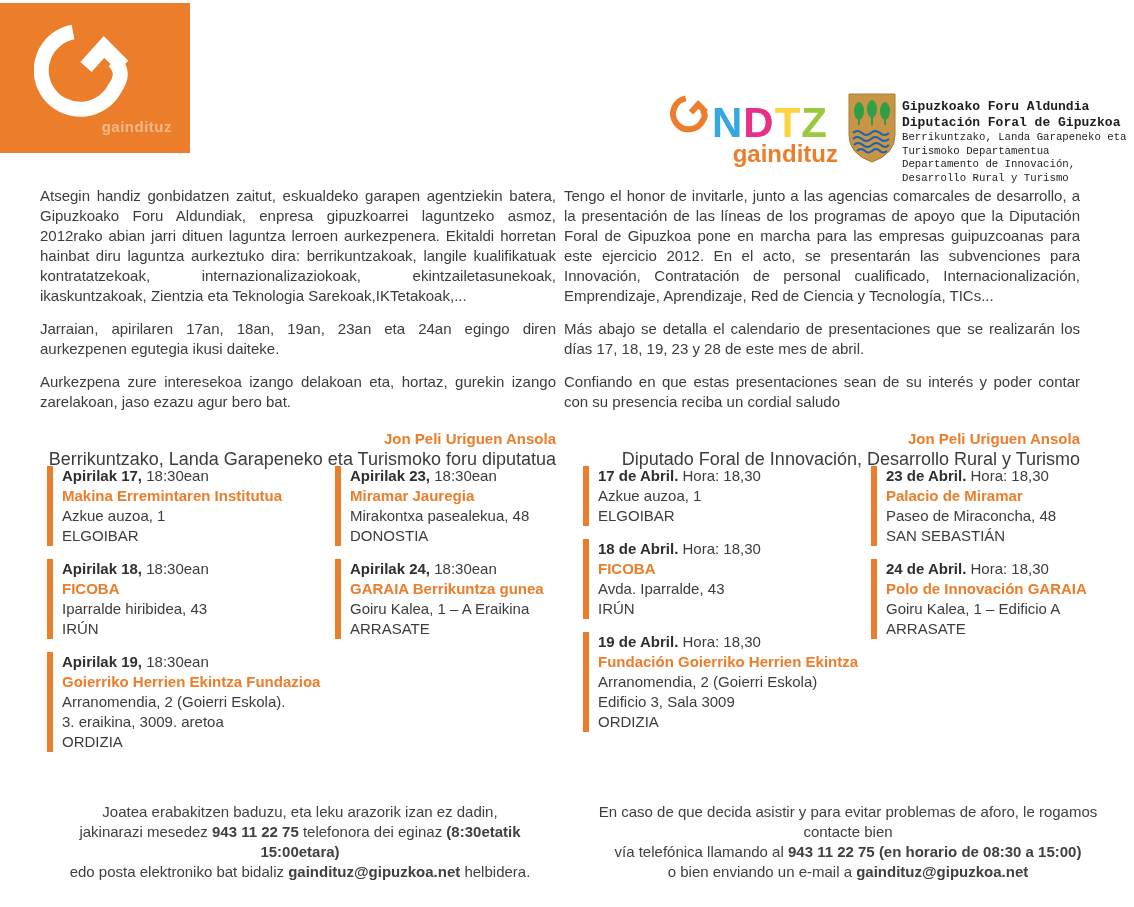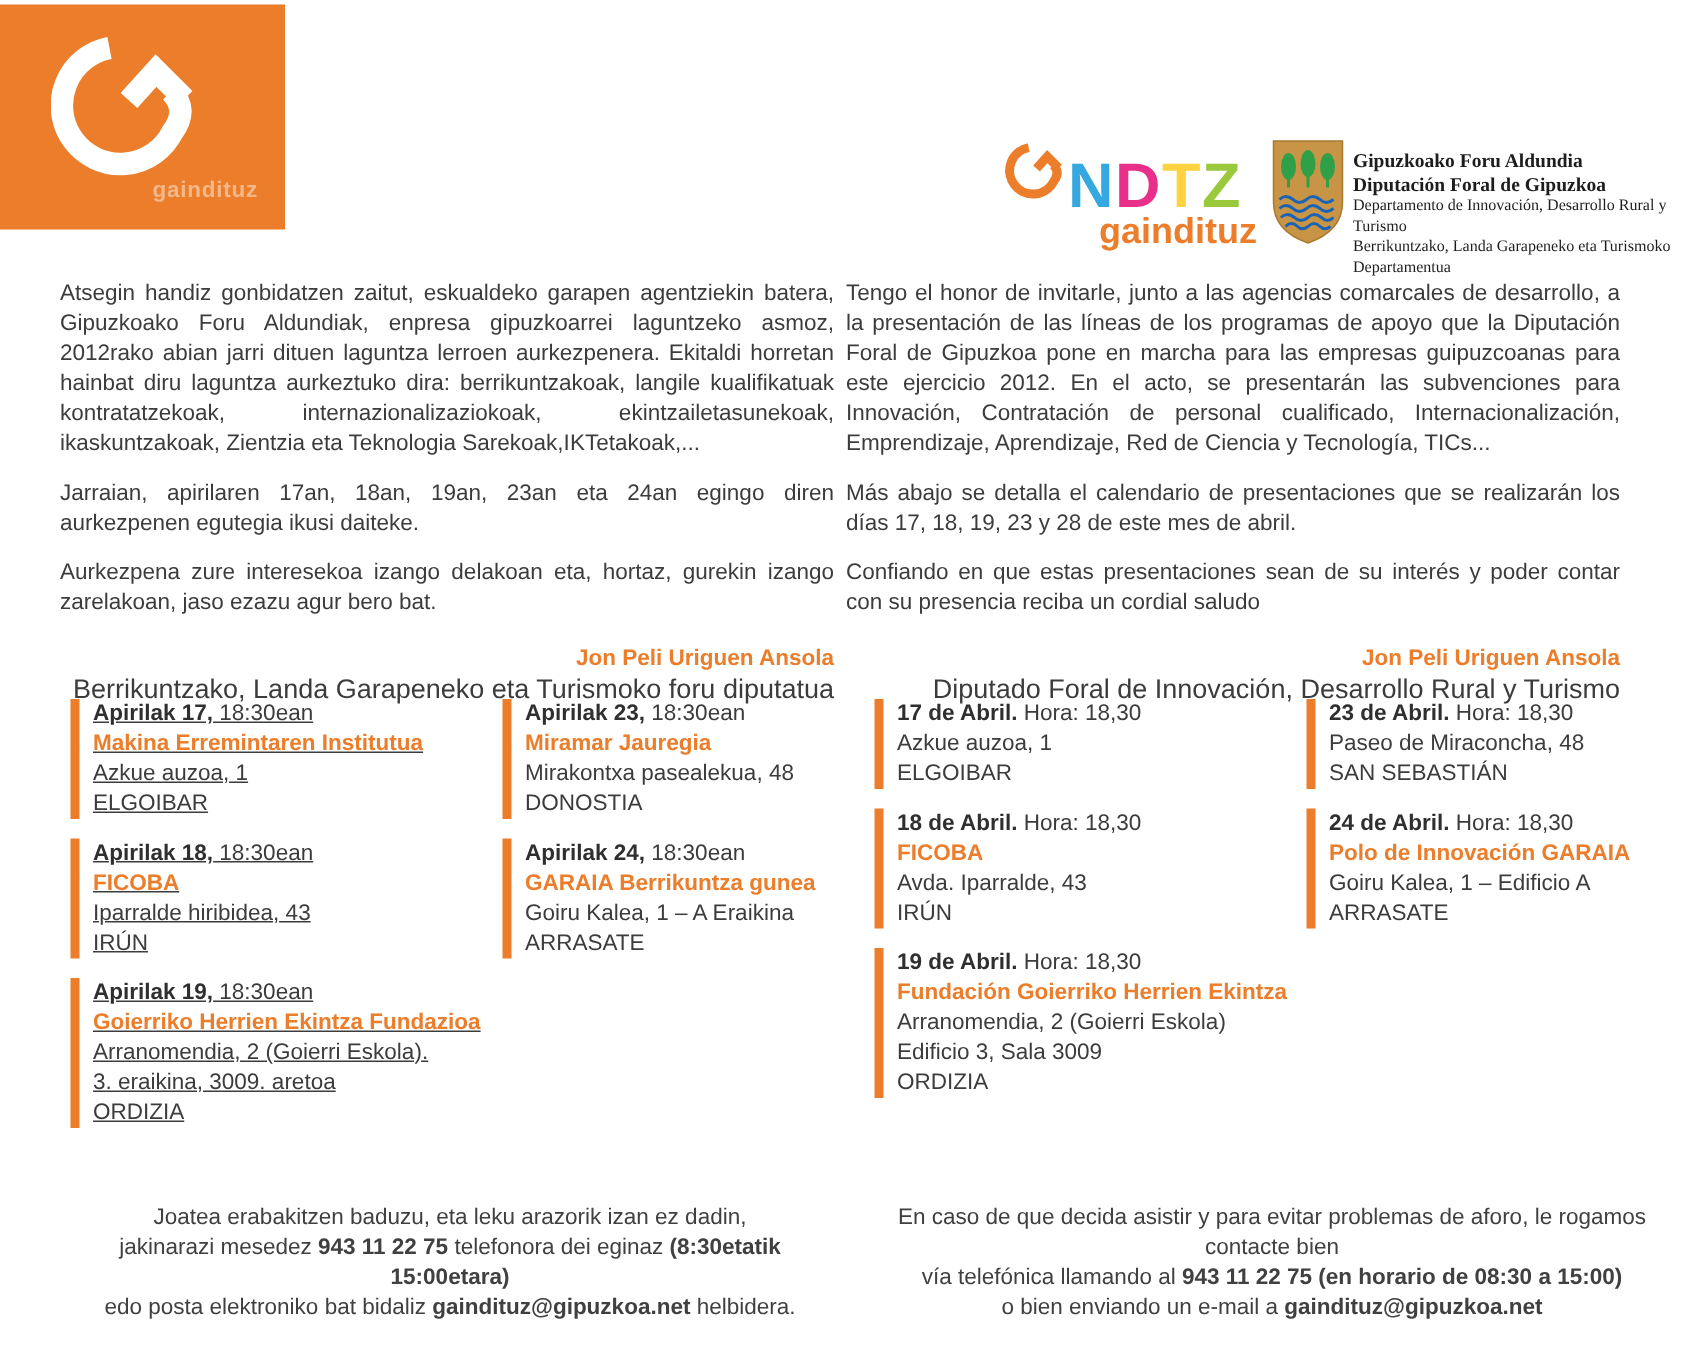--- a/index.html
+++ b/index.html
@@ -40,21 +40,21 @@
   .bl-z { color: #9ACA3C; }
   .brand-word {
     text-align: right; color: #EB7D2B;
     font-size: 24px; font-weight: 600; line-height: 26px;
     padding-right: 2px;
   }
 
   .shield { position: absolute; left: 848px; top: 93px; }
   .inst {
     position: absolute; left: 902px; top: 99px; width: 232px;
-    font-family: Liberation Serif, serif;
+    font-family: Liberation Mono, monospace;
     color: #1d1d1d;
   }
   .inst .inst-title { font-weight: bold; font-size: 13px; line-height: 16px; }
   .inst .inst-dept { font-size: 10.7px; line-height: 13.5px; }
   .inst .inst-dept:first-of-type { margin-top: 4px; }
 
   
   .intro {
     position: absolute; left: 40px; top: 186px;
     width: 1056px; display: flex; gap: 8px;
@@ -63,21 +63,21 @@
   .intro-col p { text-align: justify; margin-bottom: 13px; }
   .signature { text-align: right; margin-top: 17px; }
   .sig-name { color: #EB7D2B; font-weight: bold; font-size: 15px; line-height: 20px; }
   .sig-title { font-size: 18px; line-height: 20px; }
 
   
   .calendar {
     position: absolute; left: 0; top: 466px;
     width: 1134px; display: flex; padding-left: 47px;
   }
-  .cal-col-a { width: 288px; text-decoration: underline; }
+  .cal-col-a { width: 288px; }
   .cal-col-b { width: 248px; }
   .cal-col-c { width: 288px; }
   .cal-col-d { width: 251px; }
   .event {
     border-left: 6px solid #EB7D2B;
     padding-left: 9px;
     margin-bottom: 13px;
     font-size: 15px; line-height: 20px;
   }
   .event .ev-date { font-weight: bold; color: #2f2f2f; }
@@ -139,22 +139,22 @@
       <path d="M5 46 q4 -4 9 0 q4 4 9 0 q4 -4 9 0 q4 4 9 0"></path>
       <path d="M6 52 q4 -4 9 0 q4 4 9 0 q4 -4 9 0 q4 4 8 0"></path>
       <path d="M9 58 q4 -4 8 0 q3 3 7 0 q4 -4 8 0 q3 3 7 0"></path>
     </g>
   </svg>
 </div>
 
 <div class="inst">
   <div class="inst-title">Gipuzkoako Foru Aldundia</div>
   <div class="inst-title">Diputación Foral de Gipuzkoa</div>
+  <div class="inst-dept">Berrikuntzako, Landa Garapeneko eta Turismoko Departamentua</div>
   <div class="inst-dept">Departamento de Innovación, Desarrollo Rural y Turismo</div>
-  <div class="inst-dept">Berrikuntzako, Landa Garapeneko eta Turismoko Departamentua</div>
 </div>
 
 <div class="intro">
   <div class="intro-col">
     <p>Atsegin handiz gonbidatzen zaitut, eskualdeko garapen agentziekin batera, Gipuzkoako Foru Aldundiak, enpresa gipuzkoarrei laguntzeko asmoz, 2012rako abian jarri dituen laguntza lerroen aurkezpenera. Ekitaldi horretan hainbat diru laguntza aurkeztuko dira: berrikuntzakoak, langile kualifikatuak kontratatzekoak, internazionalizaziokoak, ekintzailetasunekoak, ikaskuntzakoak, Zientzia eta Teknologia Sarekoak,IKTetakoak,...</p>
     <p>Jarraian, apirilaren 17an, 18an, 19an, 23an eta 24an egingo diren aurkezpenen egutegia ikusi daiteke.</p>
     <p>Aurkezpena zure interesekoa izango delakoan eta, hortaz, gurekin izango zarelakoan, jaso ezazu agur bero bat.</p>
     <div class="signature">
       <div class="sig-name">Jon Peli Uriguen Ansola</div>
       <div class="sig-title">Berrikuntzako, Landa Garapeneko eta Turismoko foru diputatua</div>
@@ -233,20 +233,21 @@
       <div class="ev-venue">Fundación Goierriko Herrien Ekintza</div>
       <div>Arranomendia, 2 (Goierri Eskola)</div>
       <div>Edificio 3, Sala 3009</div>
       <div>ORDIZIA</div>
     </div>
   </div>
 
   <div class="cal-col-d">
     <div class="event">
       <div><span class="ev-date">23 de Abril.</span><span class="ev-time"> Hora: 18,30</span></div>
+      <div class="ev-venue">Palacio de Miramar</div>
       <div>Paseo de Miraconcha, 48</div>
 
       <div>SAN SEBASTIÁN</div>
     </div>
     <div class="event">
       <div><span class="ev-date">24 de Abril.</span><span class="ev-time"> Hora: 18,30</span></div>
       <div class="ev-venue">Polo de Innovación GARAIA</div>
       <div>Goiru Kalea, 1 – Edificio A</div>
 
       <div>ARRASATE</div>

